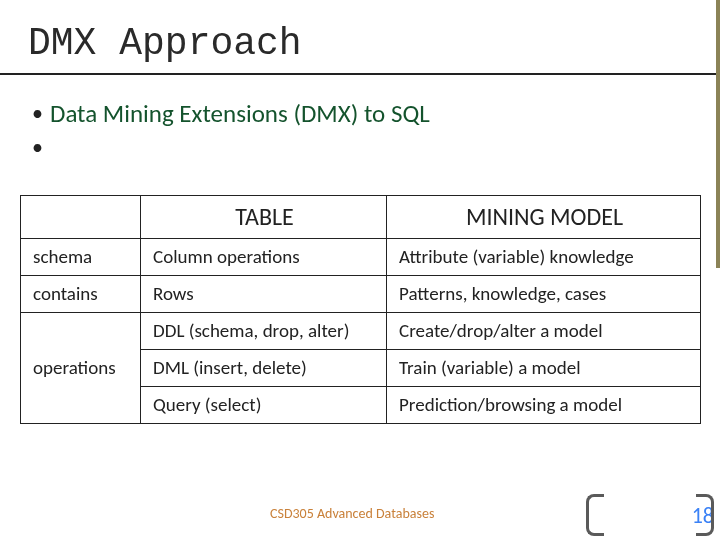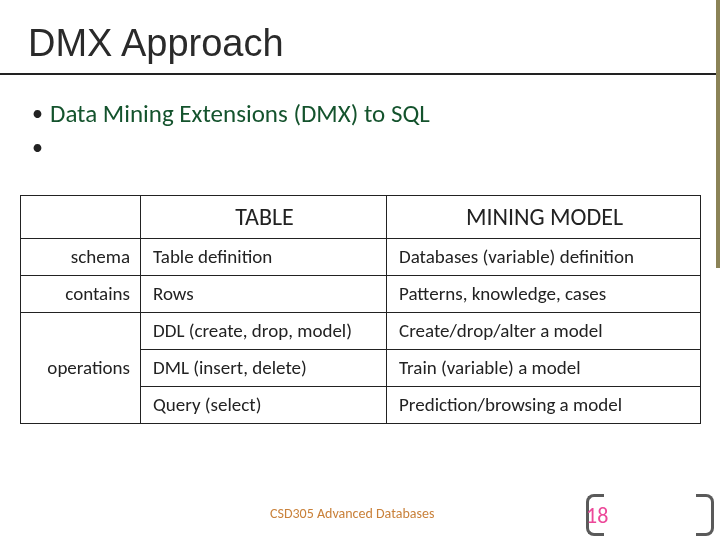--- a/index.html
+++ b/index.html
@@ -1,40 +1,40 @@
 <!DOCTYPE html>
 <html><head>
 <meta charset="utf-8">
 <style>
   * { box-sizing: border-box; margin: 0; padding: 0; }
   html, body { width: 720px; height: 540px; overflow: hidden; font-family: Calibri, "Segoe UI", Arial, sans-serif; background: #fff; }
   .slide { position: relative; width: 720px; height: 540px; background: #fff; }
-  .title { font-family: Liberation Sans, sans-serif; font-size: 38px; color: #2a2a2a; padding: 22px 0 2px 28px; }
+  .title { font-family: Liberation Mono, monospace; font-size: 38px; color: #2a2a2a; padding: 22px 0 2px 28px; }
   .title-underline { height: 2px; background: #222; margin: 6px 0 0 0; width: 100%; }
   .bullets { padding: 24px 0 0 32px; }
   .bullets .row { display: flex; align-items: flex-start; margin-bottom: 4px; }
   .bullets .dot { width: 18px; font-size: 22px; color: #222; line-height: 30px; }
   .bullets .txt { font-size: 25px; color: #14532d; line-height: 30px; }
   .tbl-wrap { padding: 28px 18px 0 20px; }
   table { border-collapse: collapse; width: 680px; table-layout: fixed; }
   col.c1 { width: 120px; }
   col.c2 { width: 246px; }
   col.c3 { width: 314px; }
   th, td { border: 1px solid #222; padding: 6px 10px 7px 12px; font-size: 19px; color: #222; vertical-align: middle; height: 35px; }
   th.header { font-weight: 400; font-size: 24px; border: 1px solid #222; }
   th.corner { border: 1px solid #222; }
-  td.rowhdr { text-align: right; font-size: 19px; }
+  td.rowhdr { text-align: left; font-size: 19px; }
   .footer { position: absolute; left: 0; bottom: 0; width: 720px; height: 46px; padding-left: 12px; }
   .footer-text { position: absolute; left: 270px; bottom: 18px; font-size: 14px; color: #c9813a; }
   .bracket-box { position: absolute; right: 6px; bottom: 4px; width: 128px; height: 42px; }
   .brand-bar { position: absolute; right: -2px; top: 0; width: 6px; height: 268px; background: #8b8357; }
   .bracket { position: absolute; top: 0; width: 18px; height: 42px; }
   .bracket.left { left: 0; border-left: 3px solid #5a5a5a; border-top: 3px solid #5a5a5a; border-bottom: 3px solid #5a5a5a; border-top-left-radius: 8px; border-bottom-left-radius: 8px; }
   .bracket.right { right: 0; border-right: 3px solid #5a5a5a; border-top: 3px solid #5a5a5a; border-bottom: 3px solid #5a5a5a; border-top-right-radius: 8px; border-bottom-right-radius: 8px; }
-  .page-num { position: absolute; width: 100%; text-align: left; top: 8px; font-size: 22px; color: #ec4899; }
+  .page-num { position: absolute; width: 100%; text-align: right; top: 8px; font-size: 22px; color: #3b82f6; }
 </style>
 </head>
 <body>
 <div class="slide">
 
   <div class="brand-bar"></div>
 
   <div class="title">DMX Approach</div>
   <div class="title-underline"></div>
 
@@ -56,31 +56,31 @@
           <col class="c3">
         </colgroup>
       <tbody>
           <tr>
         <th class="corner"></th>
         <th class="header">TABLE</th>
         <th class="header">MINING MODEL</th>
       </tr>
       <tr>
         <td class="rowhdr">schema</td>
-        <td>Table definition</td>
-        <td>Databases (variable) definition</td>
+        <td>Column operations</td>
+        <td>Attribute (variable) knowledge</td>
       </tr>
       <tr>
         <td class="rowhdr">contains</td>
         <td>Rows</td>
         <td>Patterns, knowledge, cases</td>
       </tr>
       <tr>
         <td class="rowhdr" rowspan="3">operations</td>
-        <td>DDL (create, drop, model)</td>
+        <td>DDL (schema, drop, alter)</td>
         <td>Create/drop/alter a model</td>
       </tr>
       <tr>
         <td>DML (insert, delete)</td>
         <td>Train (variable) a model</td>
       </tr>
       <tr>
         <td>Query (select)</td>
         <td>Prediction/browsing a model</td>
       </tr>

